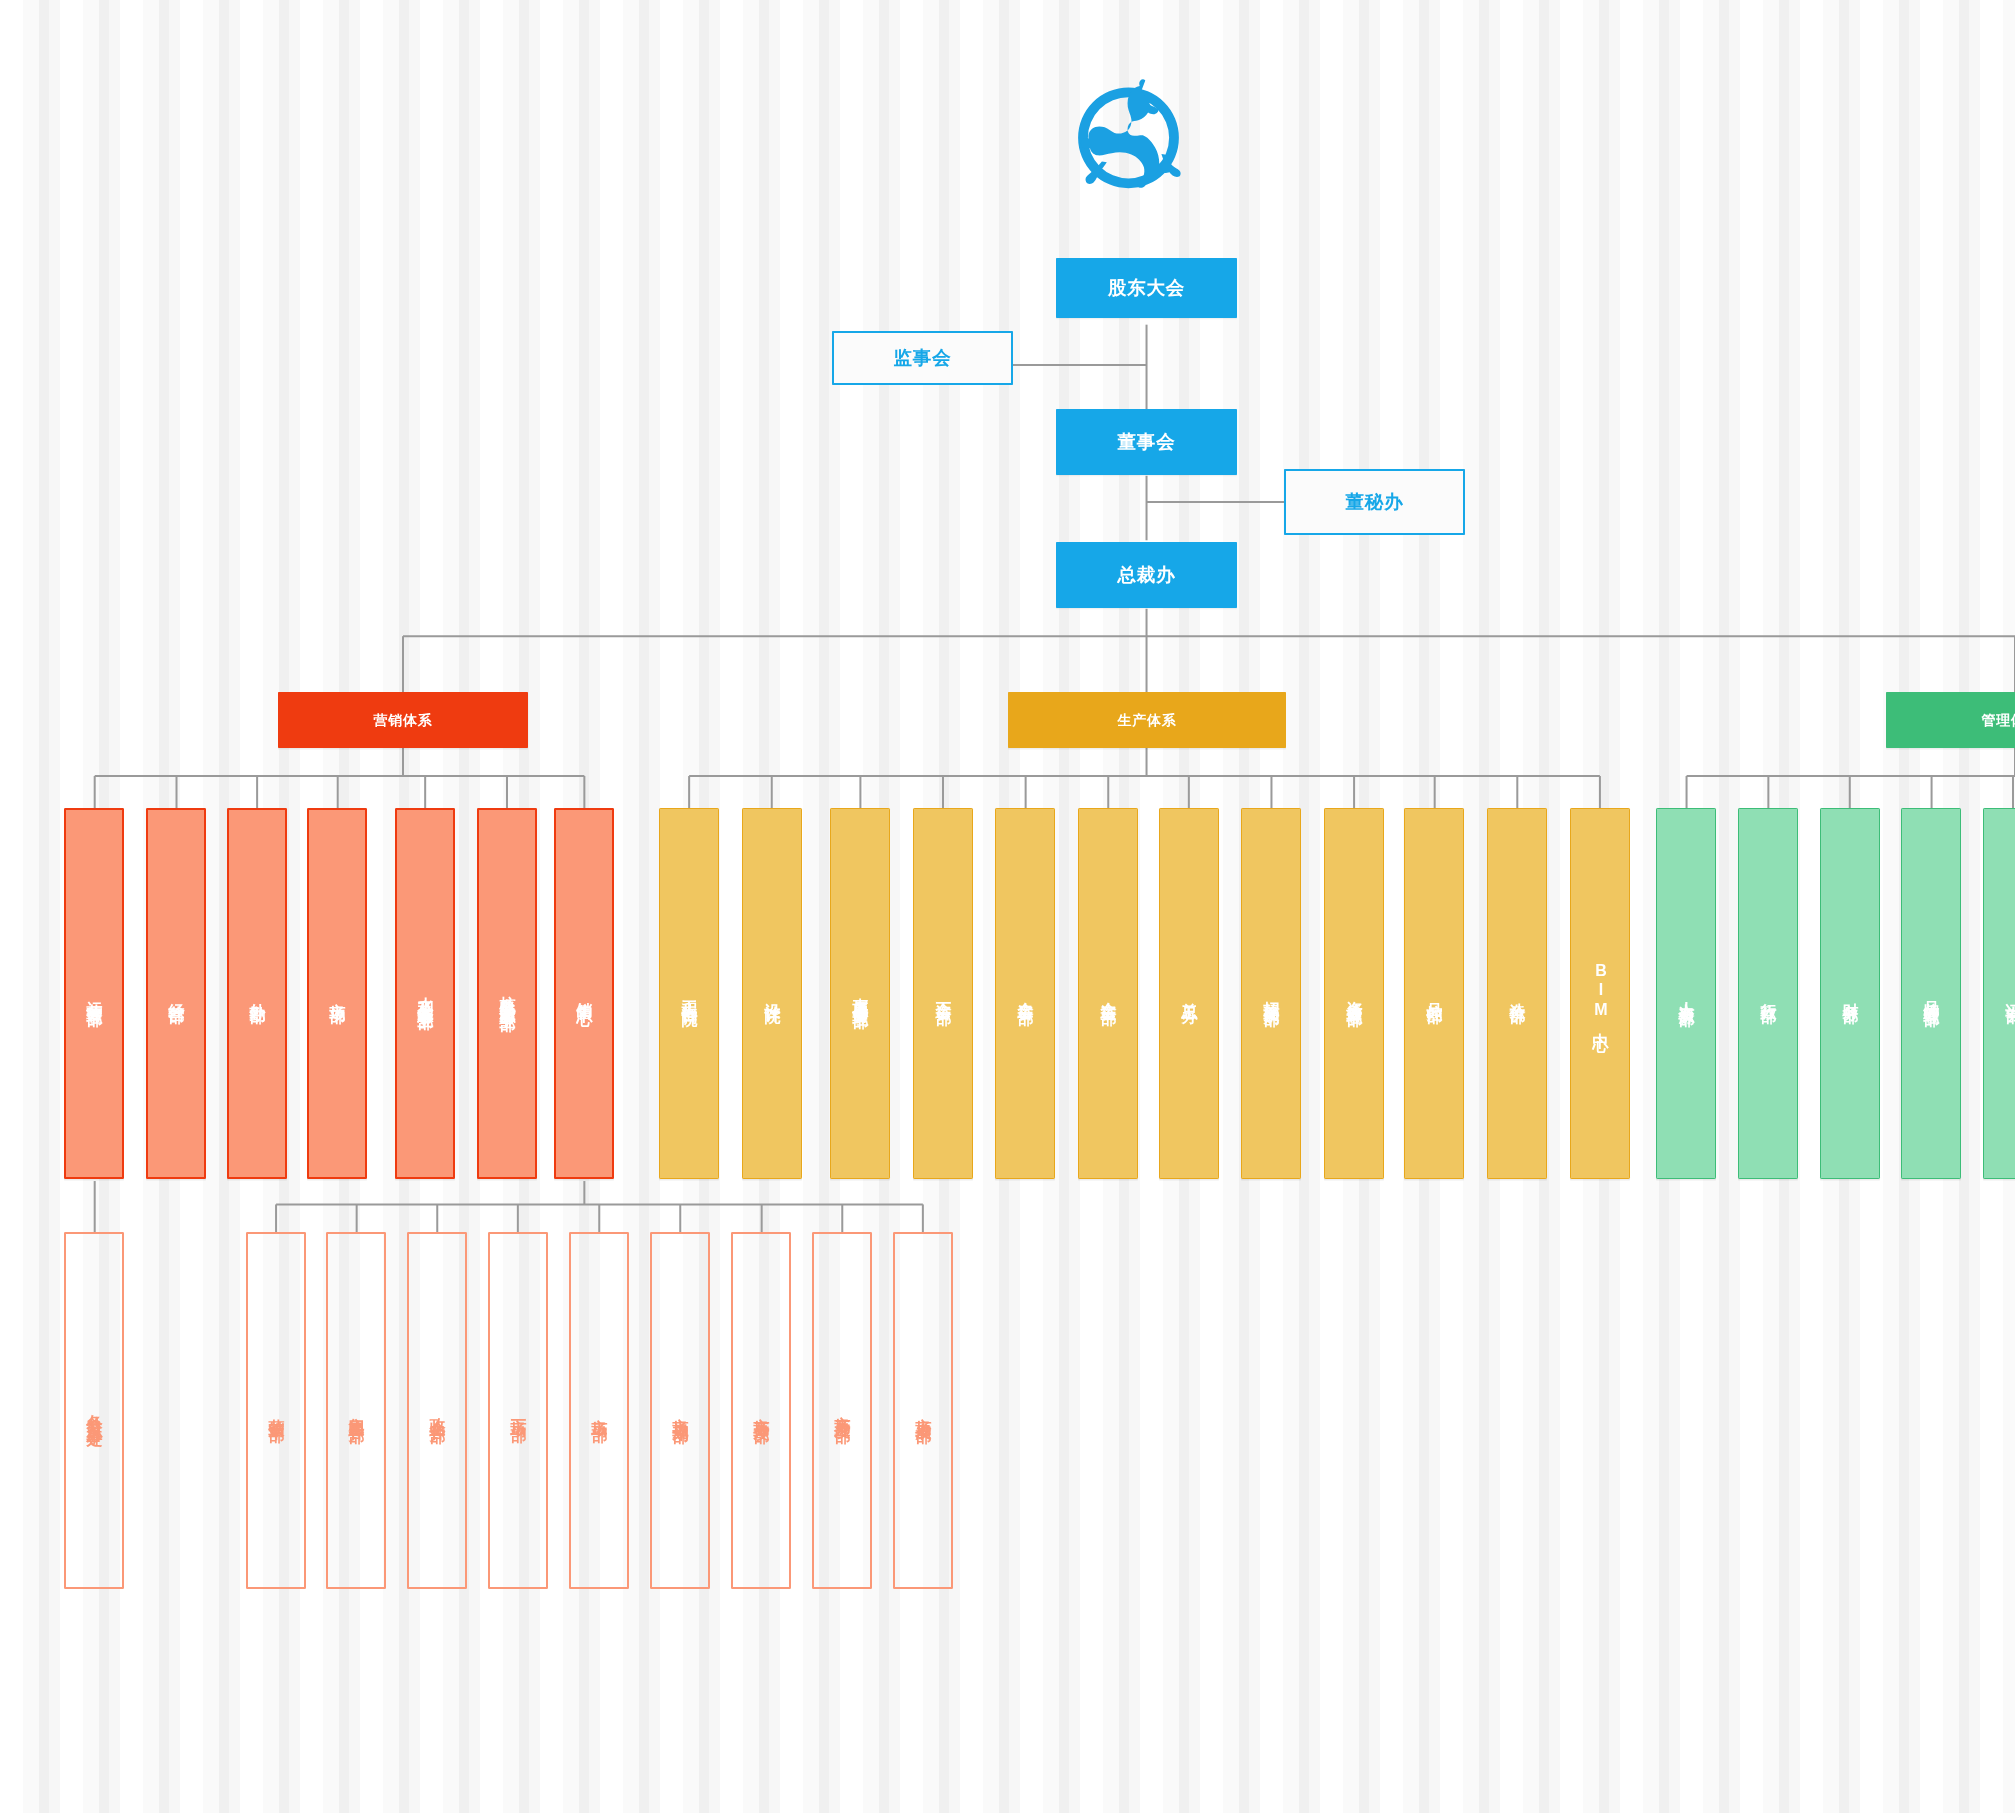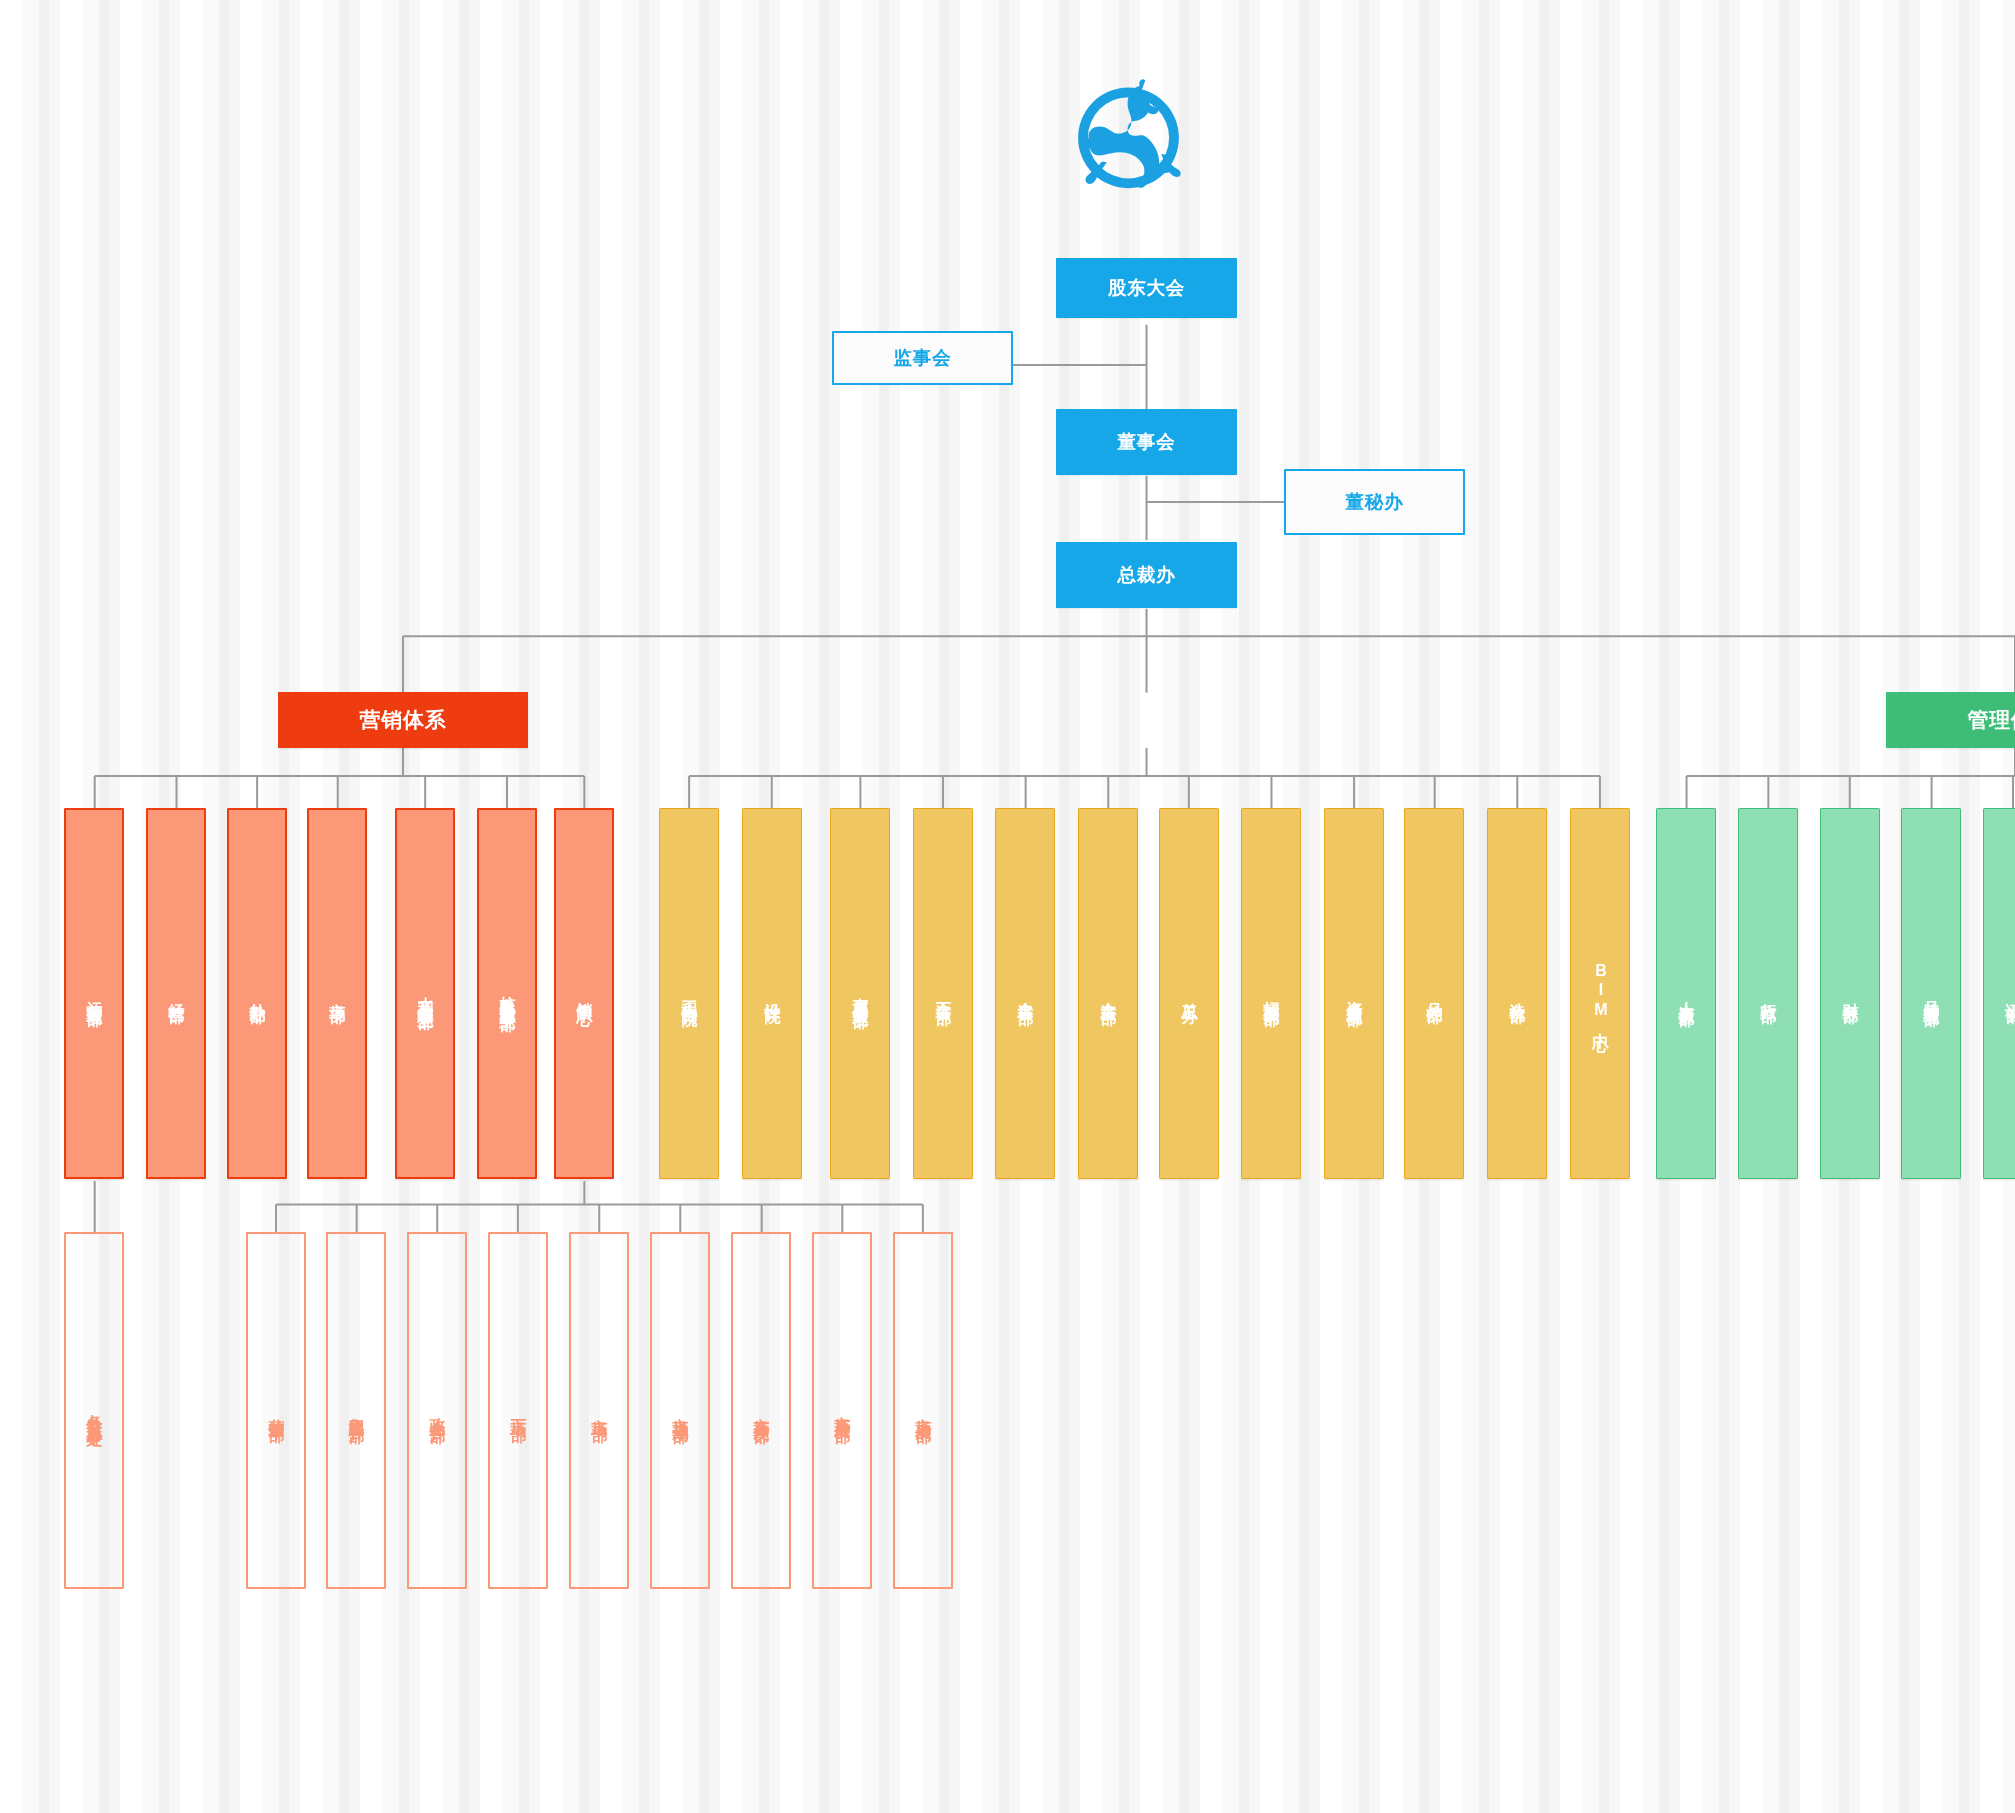--- a/index.html
+++ b/index.html
@@ -40,21 +40,21 @@
   }
   
   .blue-outline{
     background:#fbfbfb;color:#16a7e8;
     border:2.8px solid #16a7e8;
     font-size:18.5px;
     border-radius:0.8px;
   }
   
   .sys{
-    color:#fff;font-size:21px;border-radius:0.8px;
+    color:#fff;font-size:14px;border-radius:0.8px;
     box-shadow:0 1.6px 0 rgba(0,0,0,.06);
   }
   .sys.marketing{background:#ef3b10;}
   .sys.production{background:#e8a71b;}
   .sys.management{background:#3dbd78;}
 
   
   .dept{
     writing-mode:vertical-rl;
     text-orientation:upright;
@@ -184,20 +184,21 @@
   <div class="node blue-outline" style="left:832px;top:331px;width:181px;height:54px;">监事会</div>
 
   <div class="node blue-solid" style="left:1056px;top:409px;width:181px;height:66px;">董事会</div>
 
   <div class="node blue-outline" style="left:1284px;top:469px;width:181px;height:66px;">董秘办</div>
 
   <div class="node blue-solid" style="left:1056px;top:542px;width:181px;height:66px;">总裁办</div>
 
   <div class="node sys marketing" style="left:278px;top:692px;width:250px;height:56px;">营销体系</div>
 
+  <div class="node sys production" style="left:1008px;top:692px;width:278px;height:56px;">生产体系</div>
 
   <div class="node sys management" style="left:1886px;top:692px;width:250px;height:56px;">管理体系</div>
 
   <div class="node dept m" style="left:64px;top:808px;width:60px;height:371px;">运营管理部</div>
   <div class="node dept m" style="left:146px;top:808px;width:60px;height:371px;">经营部</div>
   <div class="node dept m" style="left:227px;top:808px;width:60px;height:371px;">外勤部</div>
   <div class="node dept m" style="left:307px;top:808px;width:60px;height:371px;">市场部</div>
   <div class="node dept m" style="left:395px;top:808px;width:60px;height:371px;">水利及生态事业部</div>
   <div class="node dept m" style="left:477px;top:808px;width:60px;height:371px;">核电及新能源事业部</div>
   <div class="node dept m" style="left:554px;top:808px;width:60px;height:371px;">销售中心</div>

